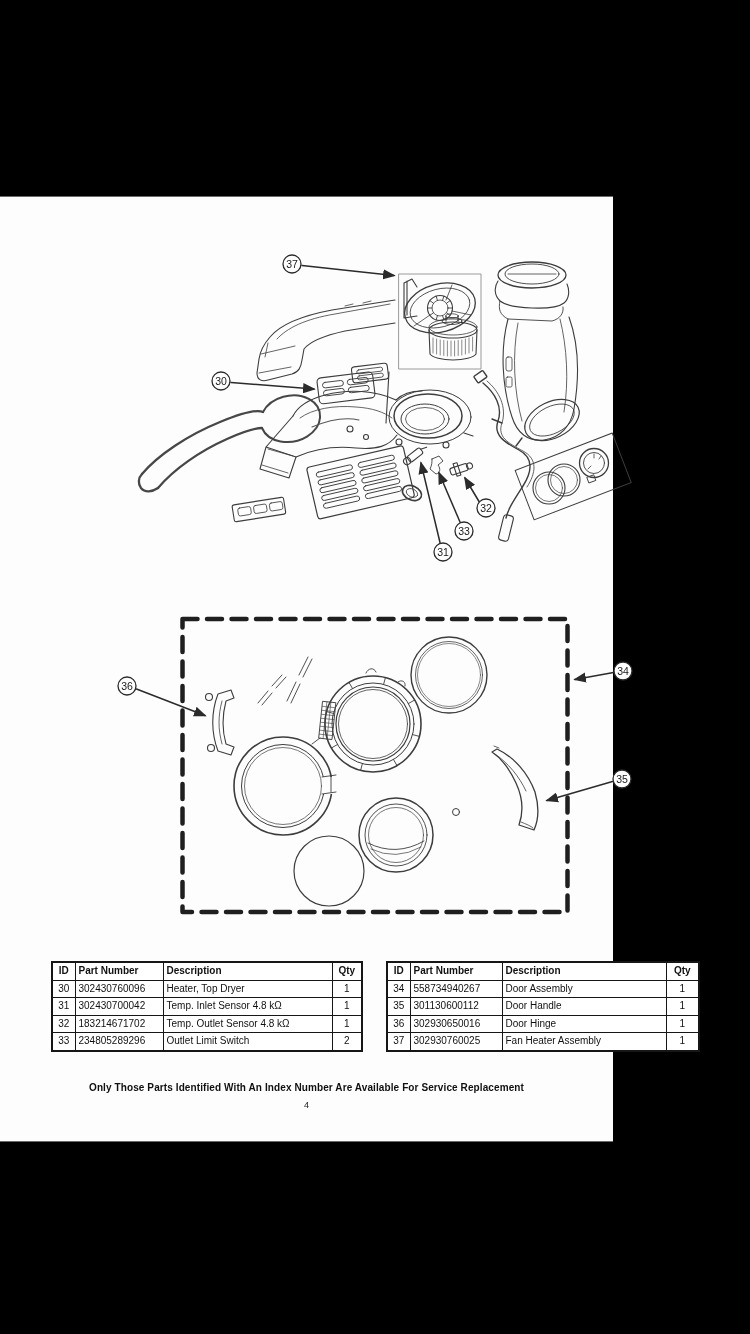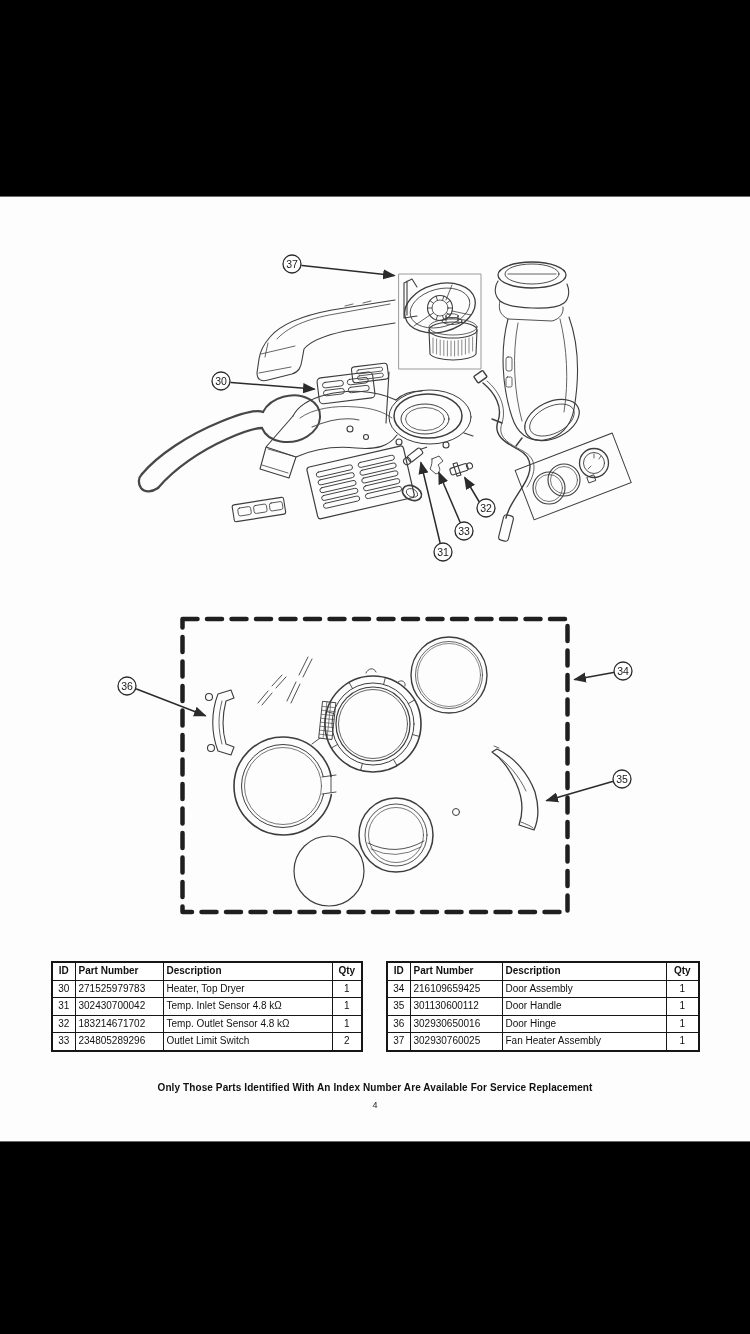--- a/index.html
+++ b/index.html
@@ -1,18 +1,18 @@
 <!DOCTYPE html>
 <html><head>
 <meta charset="utf-8">
 <style>
   html,body{margin:0;padding:0;background:#000;}
   .screen{position:relative;width:750px;height:1334px;background:#000;overflow:hidden;
           font-family:"Liberation Sans",sans-serif;}
-  .page{position:absolute;left:0;top:196px;width:750px;height:946px;background:#fdfdfd;
+  .page{position:absolute;left:0;top:196px;width:613px;height:946px;background:#fdfdfd;
         border-top:1.5px solid #6a6a6a;border-bottom:1.5px solid #6a6a6a;box-sizing:border-box;}
   svg.art{position:absolute;left:0;top:0;}
 
   table.parts{position:absolute;border-collapse:collapse;table-layout:fixed;background:#fff;
               border:2.2px solid #161616;}
   table.parts th,table.parts td{border:1.6px solid #161616;height:16.5px;padding:0 3px;
               font-size:10px;line-height:16px;color:#111;overflow:hidden;white-space:nowrap;}
   table.parts th{font-weight:bold;}
   table.parts .c0,table.parts .c3{text-align:center;padding:0 1px;}
   table.parts .c1,table.parts .c2{text-align:left;}
@@ -318,21 +318,21 @@
           <tr>
             <th class="c0">ID</th>
             <th class="c1">Part Number</th>
             <th class="c2">Description</th>
             <th class="c3">Qty</th>
           </tr>
         </thead>
       <tbody>
           <tr>
             <td class="c0">30</td>
-            <td class="c1">271525979783</td>
+            <td class="c1">302430760096</td>
             <td class="c2">Heater, Top Dryer</td>
             <td class="c3">1</td>
           </tr>
           <tr>
             <td class="c0">31</td>
             <td class="c1">302430700042</td>
             <td class="c2">Temp. Inlet Sensor 4.8 kΩ</td>
             <td class="c3">1</td>
           </tr>
           <tr>
@@ -361,21 +361,21 @@
           <tr>
             <th class="c0">ID</th>
             <th class="c1">Part Number</th>
             <th class="c2">Description</th>
             <th class="c3">Qty</th>
           </tr>
         </thead>
       <tbody>
           <tr>
             <td class="c0">34</td>
-            <td class="c1">216109659425</td>
+            <td class="c1">558734940267</td>
             <td class="c2">Door Assembly</td>
             <td class="c3">1</td>
           </tr>
           <tr>
             <td class="c0">35</td>
             <td class="c1">301130600112</td>
             <td class="c2">Door Handle</td>
             <td class="c3">1</td>
           </tr>
           <tr>

